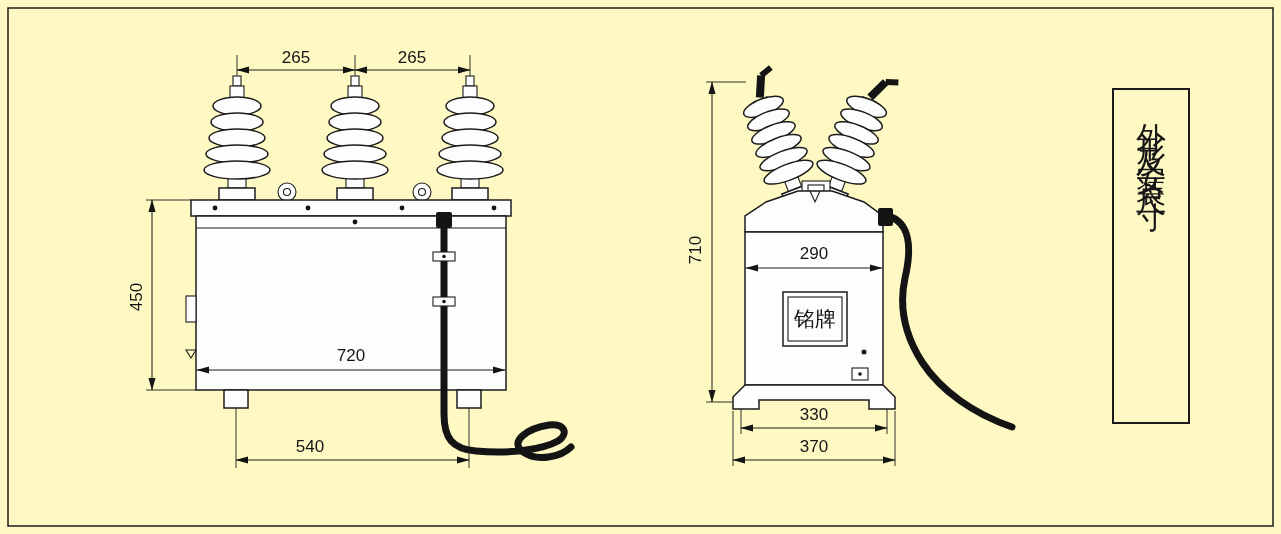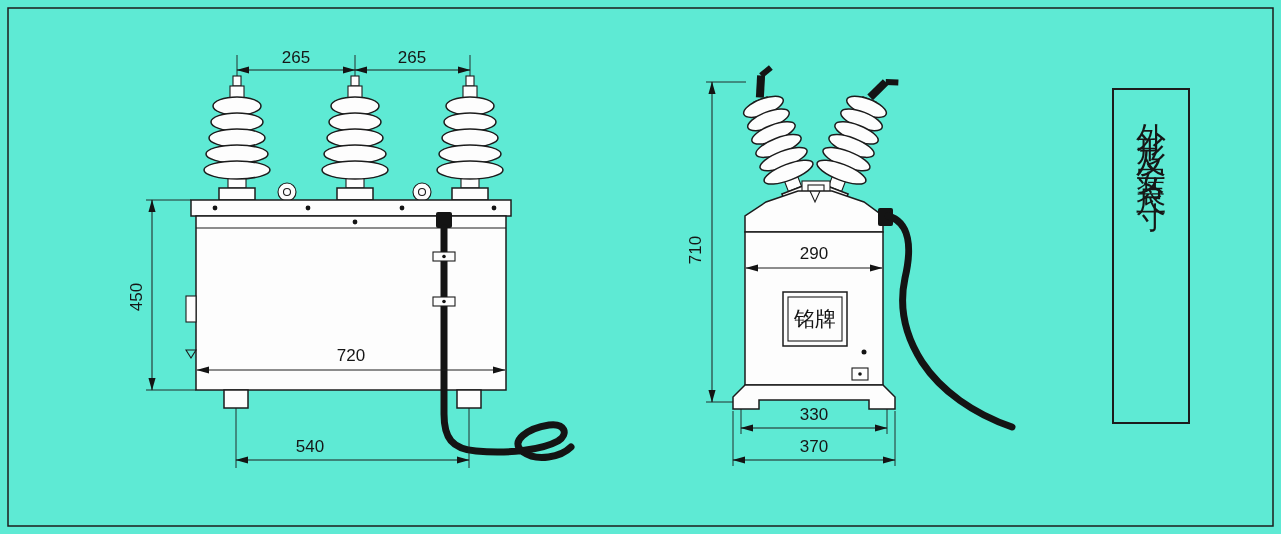--- a/index.html
+++ b/index.html
@@ -1,17 +1,17 @@
 <!DOCTYPE html>
 <html><head>
 <meta charset="utf-8">
 <style>
   html,body{margin:0;padding:0;background:#e9e9e9;}
   .canvas{
-    position:relative;width:1281px;height:534px;background:#5eead4;
+    position:relative;width:1281px;height:534px;background:#fef9c3;
     font-family:"Liberation Sans",sans-serif;overflow:hidden;
   }
   svg{position:absolute;left:0;top:0;}
   .ln{stroke:#1c1c1c;fill:none;stroke-width:1.5;}
   .ln2{stroke:#1c1c1c;fill:none;stroke-width:1.1;}
   .wf{fill:#fdfdfd;stroke:#1c1c1c;stroke-width:1.5;}
   .wf2{fill:#fdfdfd;stroke:#1c1c1c;stroke-width:1.1;}
   .blk{fill:#141414;stroke:none;}
   .dim{stroke:#1c1c1c;stroke-width:1;fill:none;}
   .ext{stroke:#1c1c1c;stroke-width:0.9;fill:none;}

